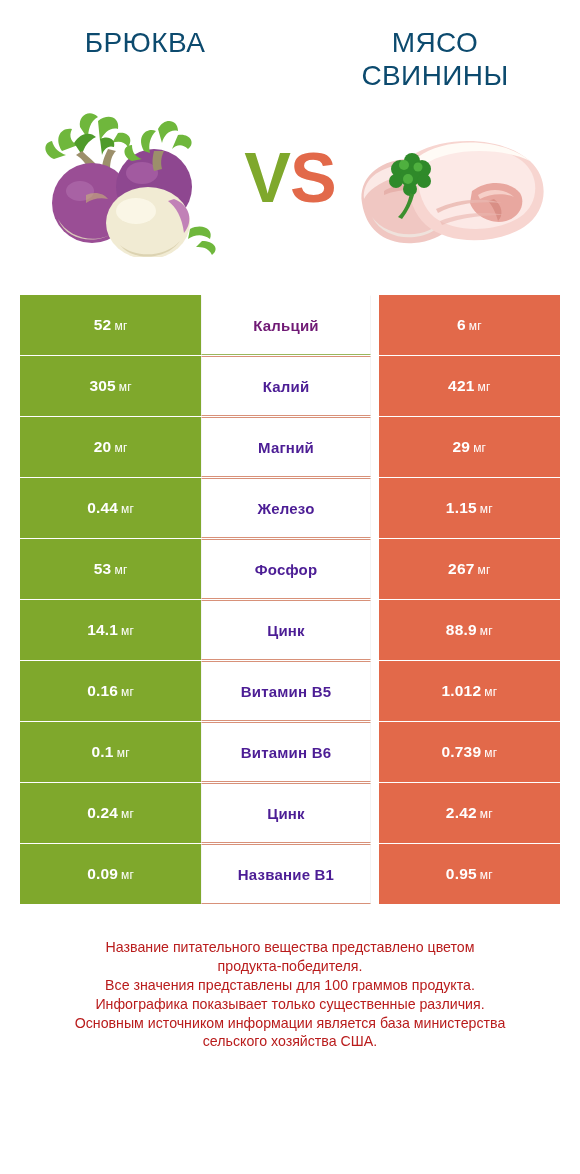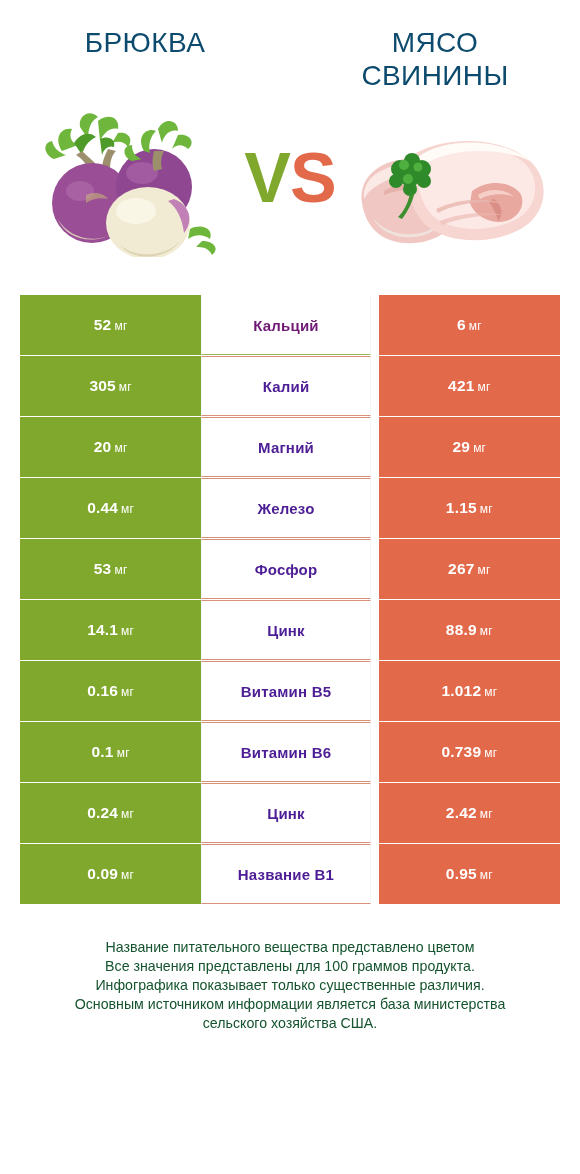--- a/index.html
+++ b/index.html
@@ -131,21 +131,21 @@
   .row.win-left .label { color: #701a75; }
   .row.win-right .label { color: #4c1d95; }
 
   
   .footer {
     margin: 34px auto 0 auto;
     width: 520px;
     text-align: center;
     font-size: 14.2px;
     line-height: 1.33;
-    color: #14532d;
+    color: #b91c1c;
     font-weight: 400;
   }
   .footer div { white-space: nowrap; }
 </style>
 </head>
 <body>
 
 <div class="header">
   <div class="header-col">
     <div class="title">Брюква</div>
@@ -368,17 +368,18 @@
     </div>
     <div class="cell cell-right">
       <span class="value"><span>0.95</span><span class="unit">мг</span></span>
     </div>
   </div>
 
 </div>
 
 <div class="footer">
   <div>Название питательного вещества представлено цветом</div>
+  <div>продукта-победителя.</div>
   <div>Все значения представлены для 100 граммов продукта.</div>
   <div>Инфографика показывает только существенные различия.</div>
   <div>Основным источником информации является база министерства</div>
   <div>сельского хозяйства США.</div>
 </div>
 
 </body></html>

